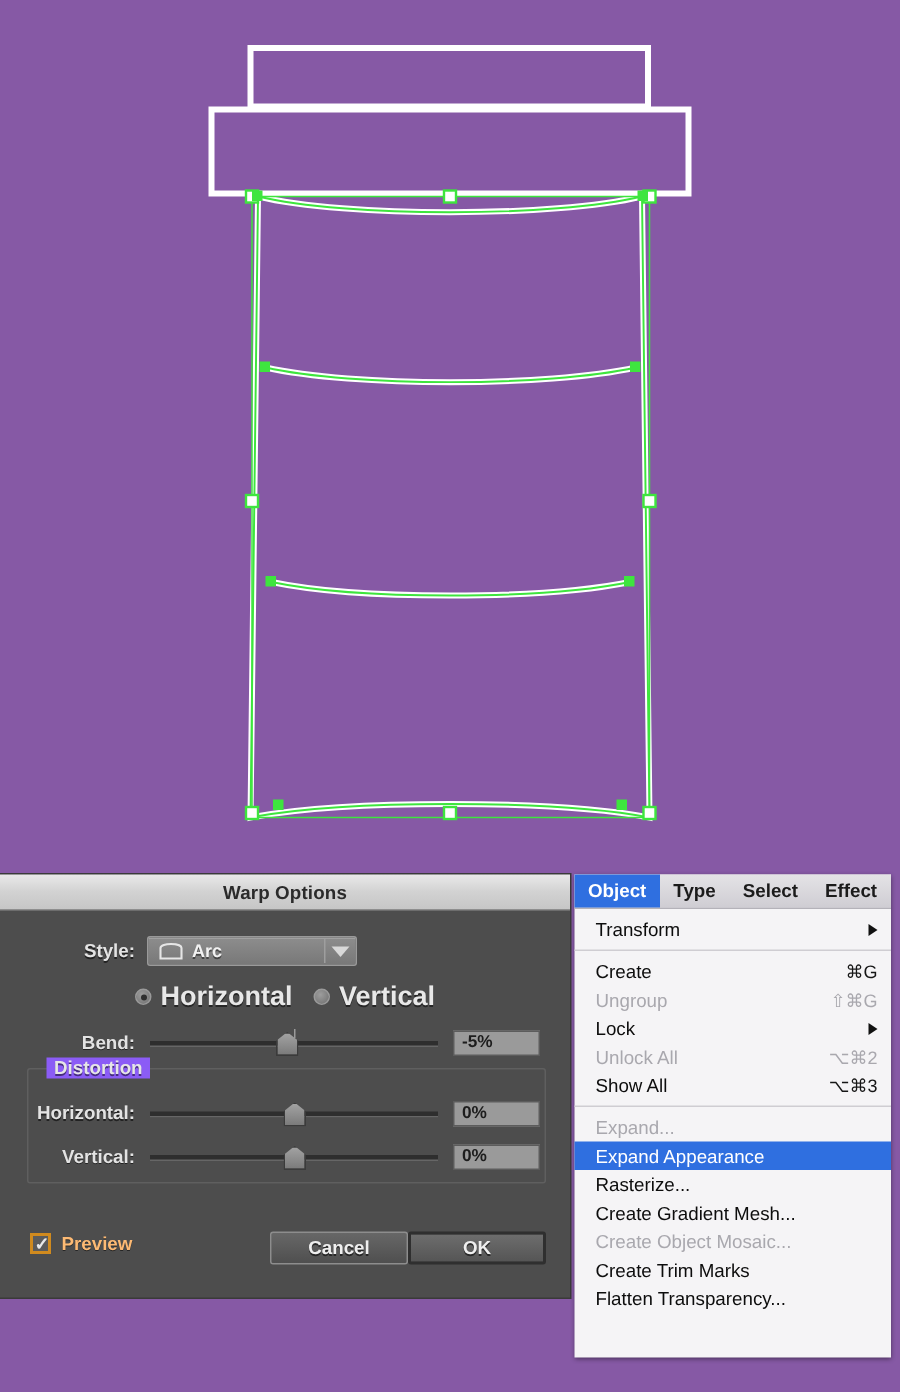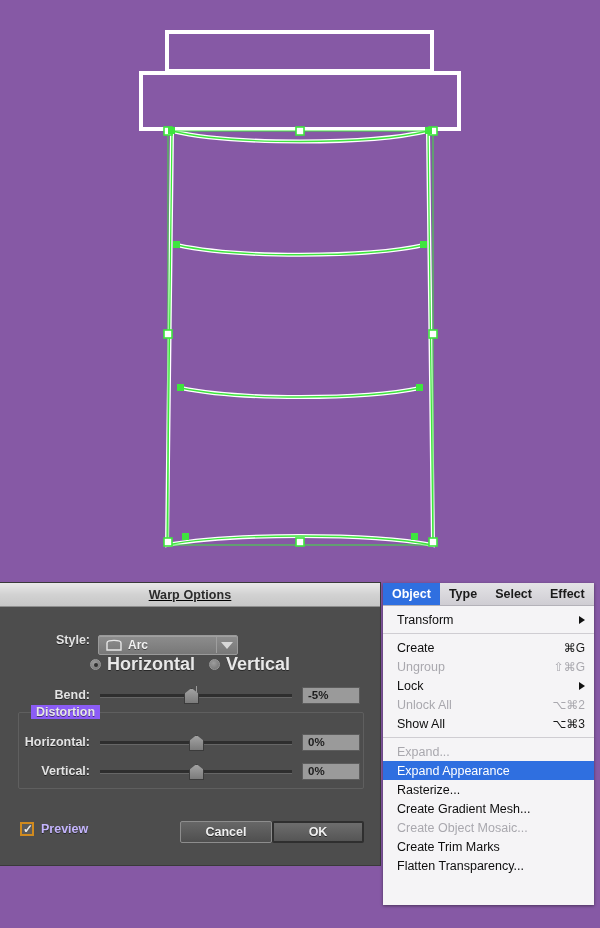--- a/index.html
+++ b/index.html
@@ -13,21 +13,20 @@
 
   
   #canvas{position:absolute;left:0;top:0;width:600px;height:582px;}
   #canvas svg{display:block;}
 
   
   #warp-dialog{
     position:absolute;left:0;top:583px;width:380px;height:282px;
     background:#4d4d4d;
     box-shadow:0 0 0 1px #3a3a3a;
-    text-decoration:underline;
   }
   #warp-titlebar{
     height:23px;
     background:linear-gradient(to bottom,#e9e9e9 0%,#d2d2d2 50%,#c6c6c6 100%);
     border-bottom:1px solid #8e8e8e;
     display:flex;align-items:center;justify-content:center;
     font-size:12.5px;font-weight:bold;color:#2b2b2b;
     letter-spacing:.1px;
   }
   .wd-body{position:relative;width:380px;height:304px;}
@@ -40,21 +39,20 @@
 
   
   #style-row{left:0;top:17px;width:380px;justify-content:flex-start;}
   #style-label{width:90px;text-align:right;padding-right:8px;}
   .select{
     width:140px;height:20px;box-sizing:border-box;
     background:linear-gradient(to bottom,#8d8d8d,#787878);
     border:1px solid #9a9a9a;border-radius:2px;
     display:flex;align-items:center;position:relative;
     box-shadow:inset 0 1px 0 rgba(255,255,255,.18);
-    margin-top:11px;
   }
   .select .arcicon{width:20px;height:14px;margin-left:5px;flex:0 0 auto;}
   .select .seltext{
     font-size:12px;color:#f2f2f2;font-weight:bold;margin-left:4px;
     text-shadow:0 1px 0 rgba(0,0,0,.45);
   }
   .select .sep{position:absolute;right:20px;top:1px;bottom:1px;width:1px;background:#9e9e9e;}
   .select .caret{
     position:absolute;right:4px;top:50%;margin-top:-3px;
     width:0;height:0;border-left:6px solid transparent;border-right:6px solid transparent;
@@ -117,21 +115,21 @@
 
   
   #preview-wrap{position:absolute;left:20px;top:215px;display:flex;align-items:center;}
   #preview-box{
     width:14px;height:14px;box-sizing:border-box;
     background:#5b5b5b;border:2px solid #d08a1e;position:relative;flex:0 0 auto;
   }
   #preview-box .chk{
     position:absolute;left:1px;top:-1px;color:#e9e9e9;font-size:12px;line-height:12px;font-weight:bold;
   }
-  #preview-label{margin-left:7px;color:#c4b5fd;font-size:12.5px;font-weight:bold;text-shadow:0 1px 0 rgba(0,0,0,.5);}
+  #preview-label{margin-left:7px;color:#fdba74;font-size:12.5px;font-weight:bold;text-shadow:0 1px 0 rgba(0,0,0,.5);}
 
   .btn{
     position:absolute;top:214px;width:92px;height:22px;box-sizing:border-box;
     background:linear-gradient(to bottom,#676767,#4f4f4f);
     border:1px solid #8d8d8d;border-radius:2px;
     color:#efefef;font-size:12.5px;font-weight:bold;
     display:flex;align-items:center;justify-content:center;
     text-shadow:0 1px 0 rgba(0,0,0,.55);
   }
   #cancel-button{left:180px;}

